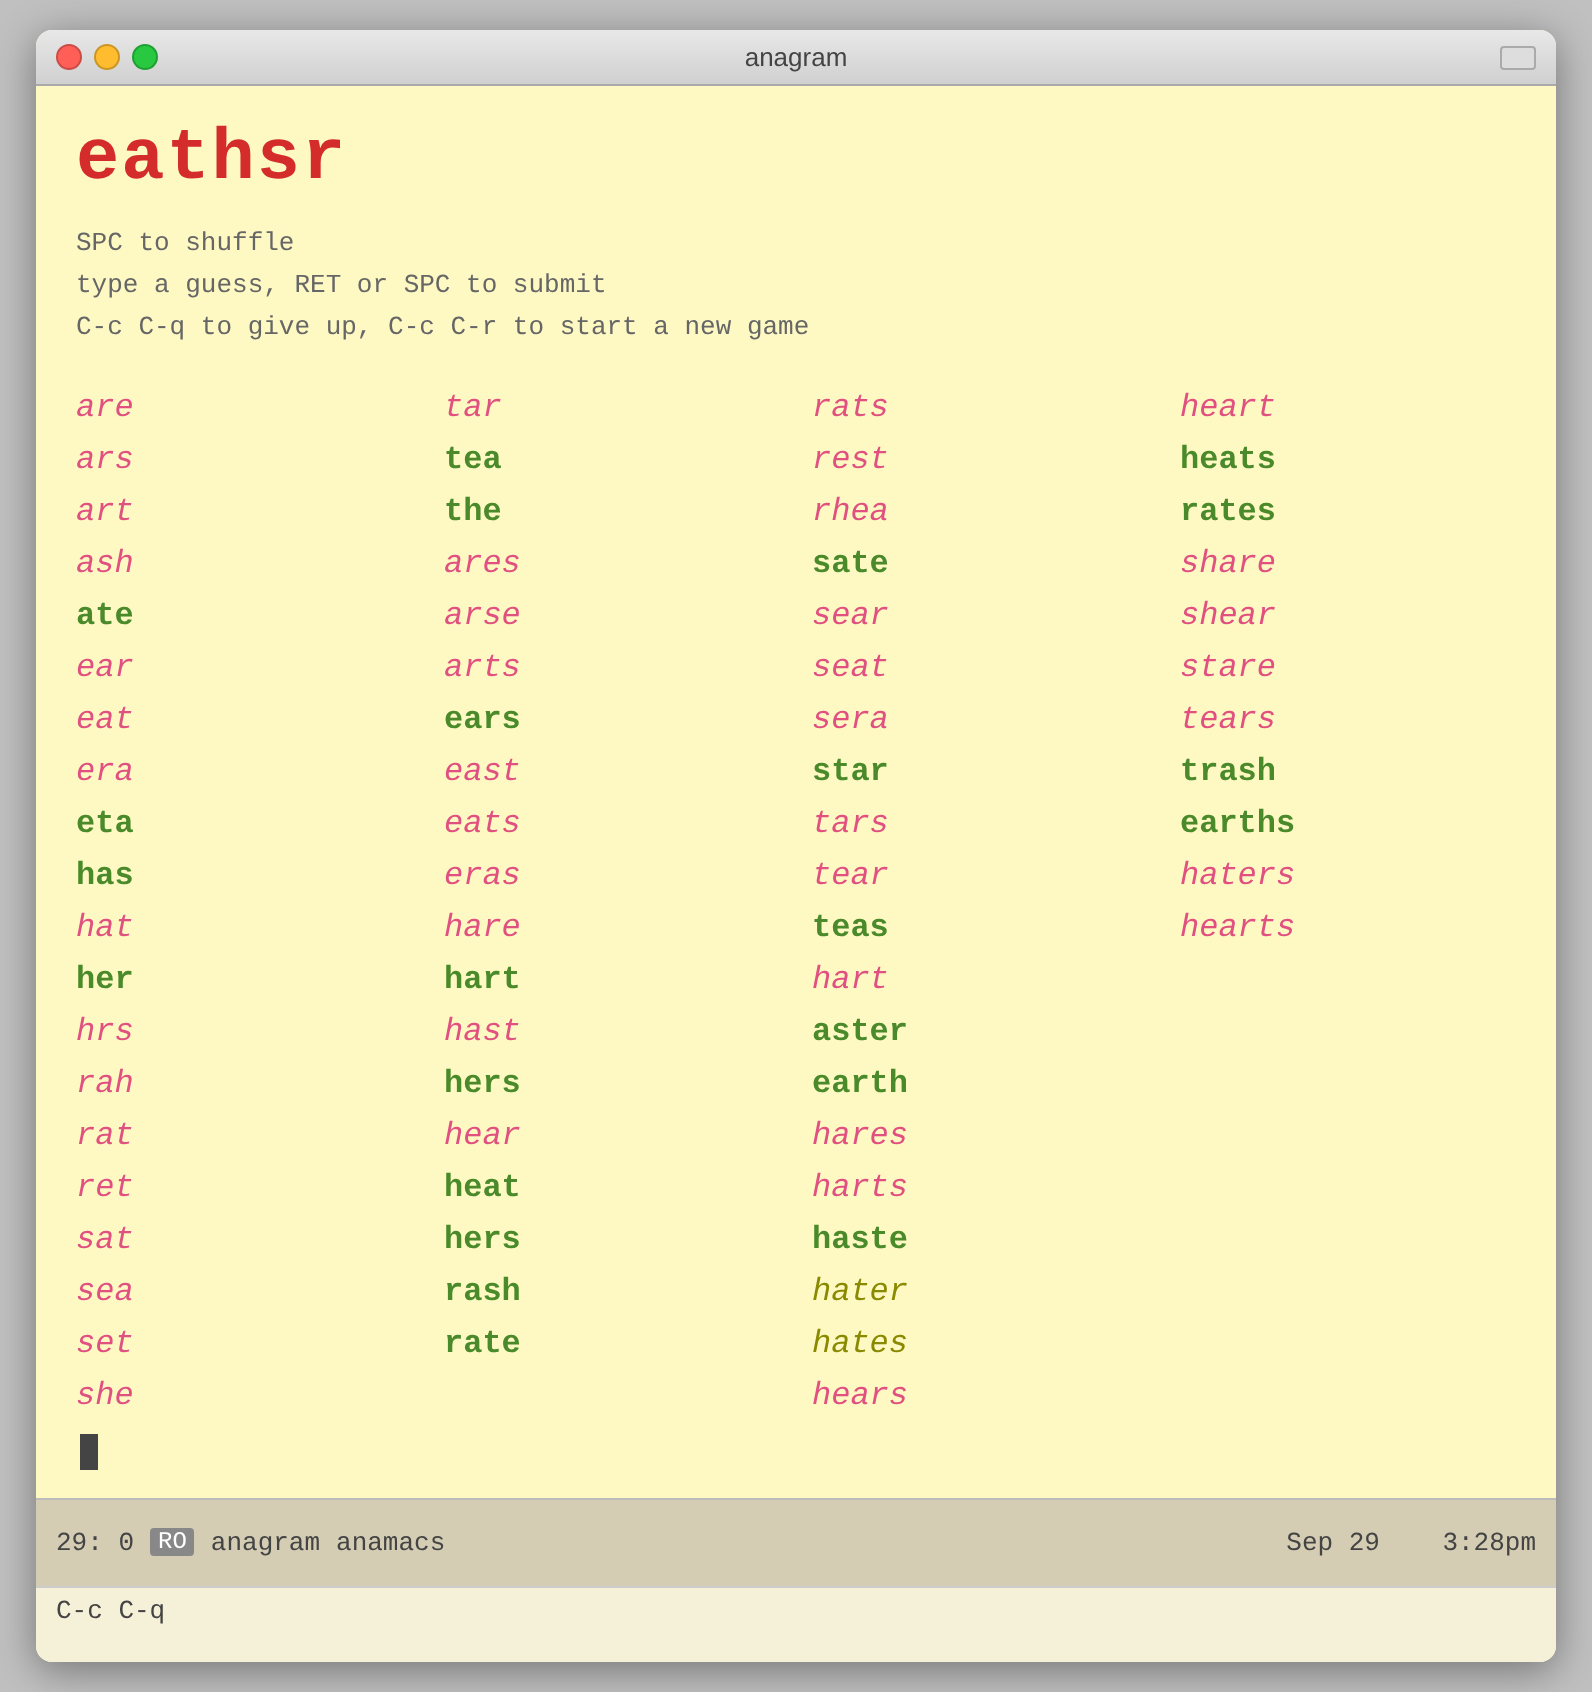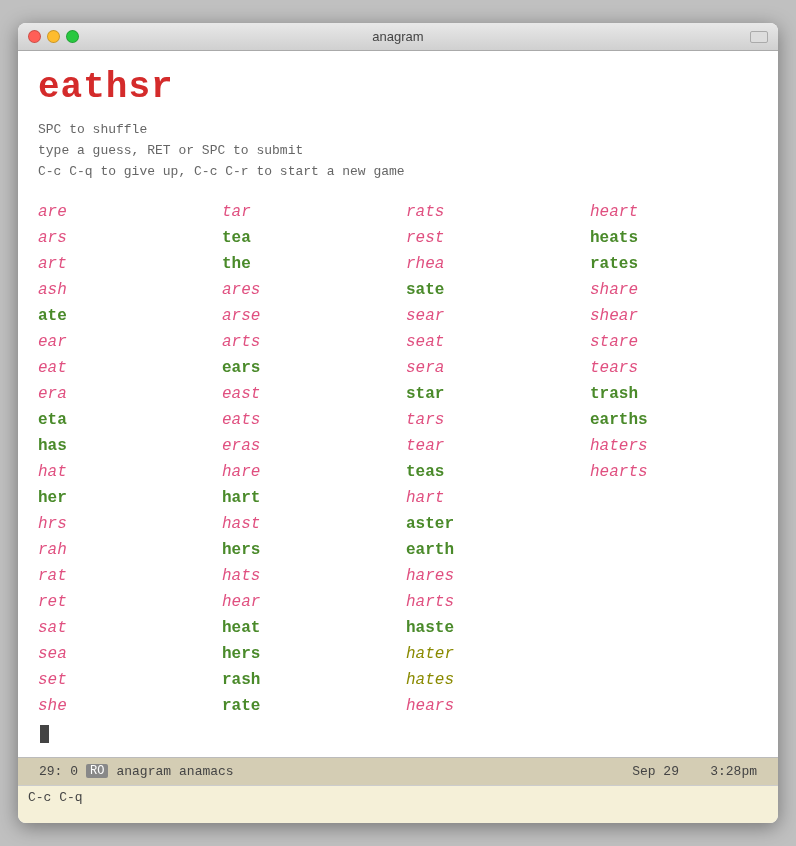--- a/index.html
+++ b/index.html
@@ -8,21 +8,21 @@
       background: #c0c0c0;
       display: flex;
       justify-content: center;
       align-items: center;
       min-height: 100vh;
       font-family: 'Courier New', Courier, monospace;
     }
 
     .window {
       width: 760px;
-      background: #ffffff;
+      background: #fef9c3;
       border-radius: 8px;
       box-shadow: 0 4px 20px rgba(0,0,0,0.4);
       overflow: hidden;
     }
 
     .titlebar {
       background: linear-gradient(to bottom, #e8e8e8, #d0d0d0);
       height: 28px;
       display: flex;
       align-items: center;
@@ -106,24 +106,24 @@
     .cursor {
       width: 9px;
       height: 18px;
       background: #444;
       display: inline-block;
     }
 
     .statusbar {
       background: #d4cdb4;
       border-top: 1px solid #bbb;
-      height: 28px;
-      display: flex;
-      align-items: center;
-      padding: 0 21px;
+      height: 44px;
+      display: flex;
+      align-items: center;
+      padding: 0 10px;
       font-size: 13px;
       font-family: 'Courier New', Courier, monospace;
       color: #444;
     }
 
     .status-left {
       display: flex;
       align-items: center;
       gap: 8px;
     }
@@ -221,21 +221,20 @@
           <div class="word pink">arse</div>
           <div class="word pink">arts</div>
           <div class="word green">ears</div>
           <div class="word pink">east</div>
           <div class="word pink">eats</div>
           <div class="word pink">eras</div>
           <div class="word pink">hare</div>
           <div class="word green">hart</div>
           <div class="word pink">hast</div>
           <div class="word green">hers</div>
-          <div class="word pink">hats</div>
           <div class="word pink">hear</div>
           <div class="word green">heat</div>
           <div class="word green">hers</div>
           <div class="word green">rash</div>
           <div class="word green">rate</div>
         </div>
 
       <div class="word-column" id="col3">
           <div class="word pink">rats</div>
           <div class="word pink">rest</div>

